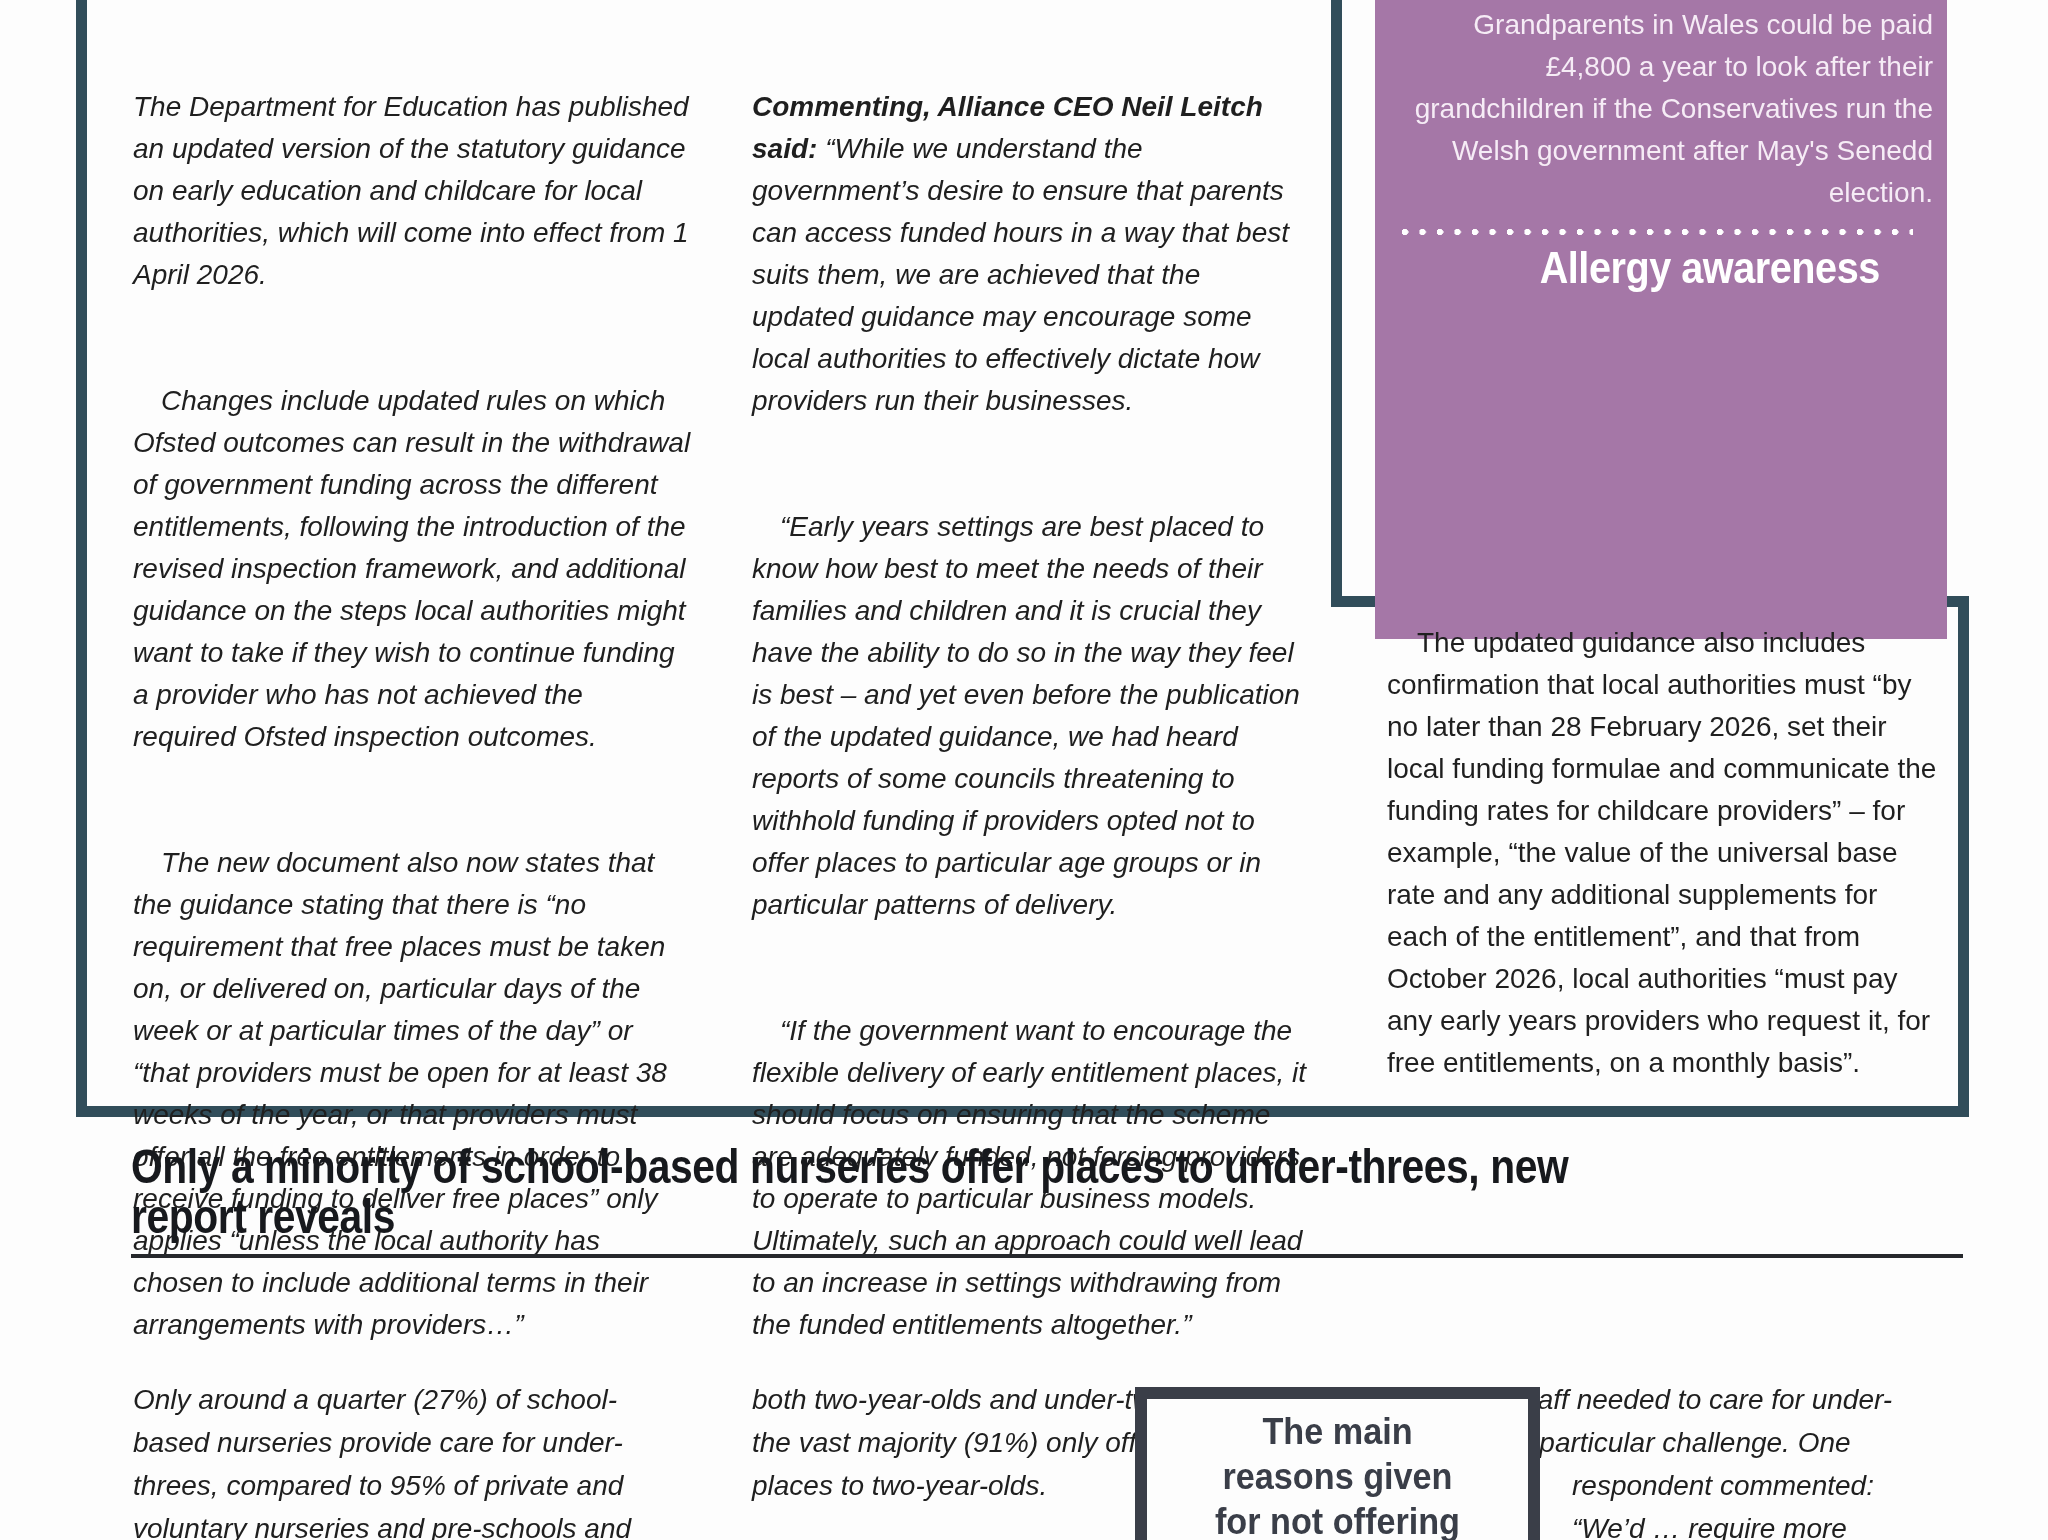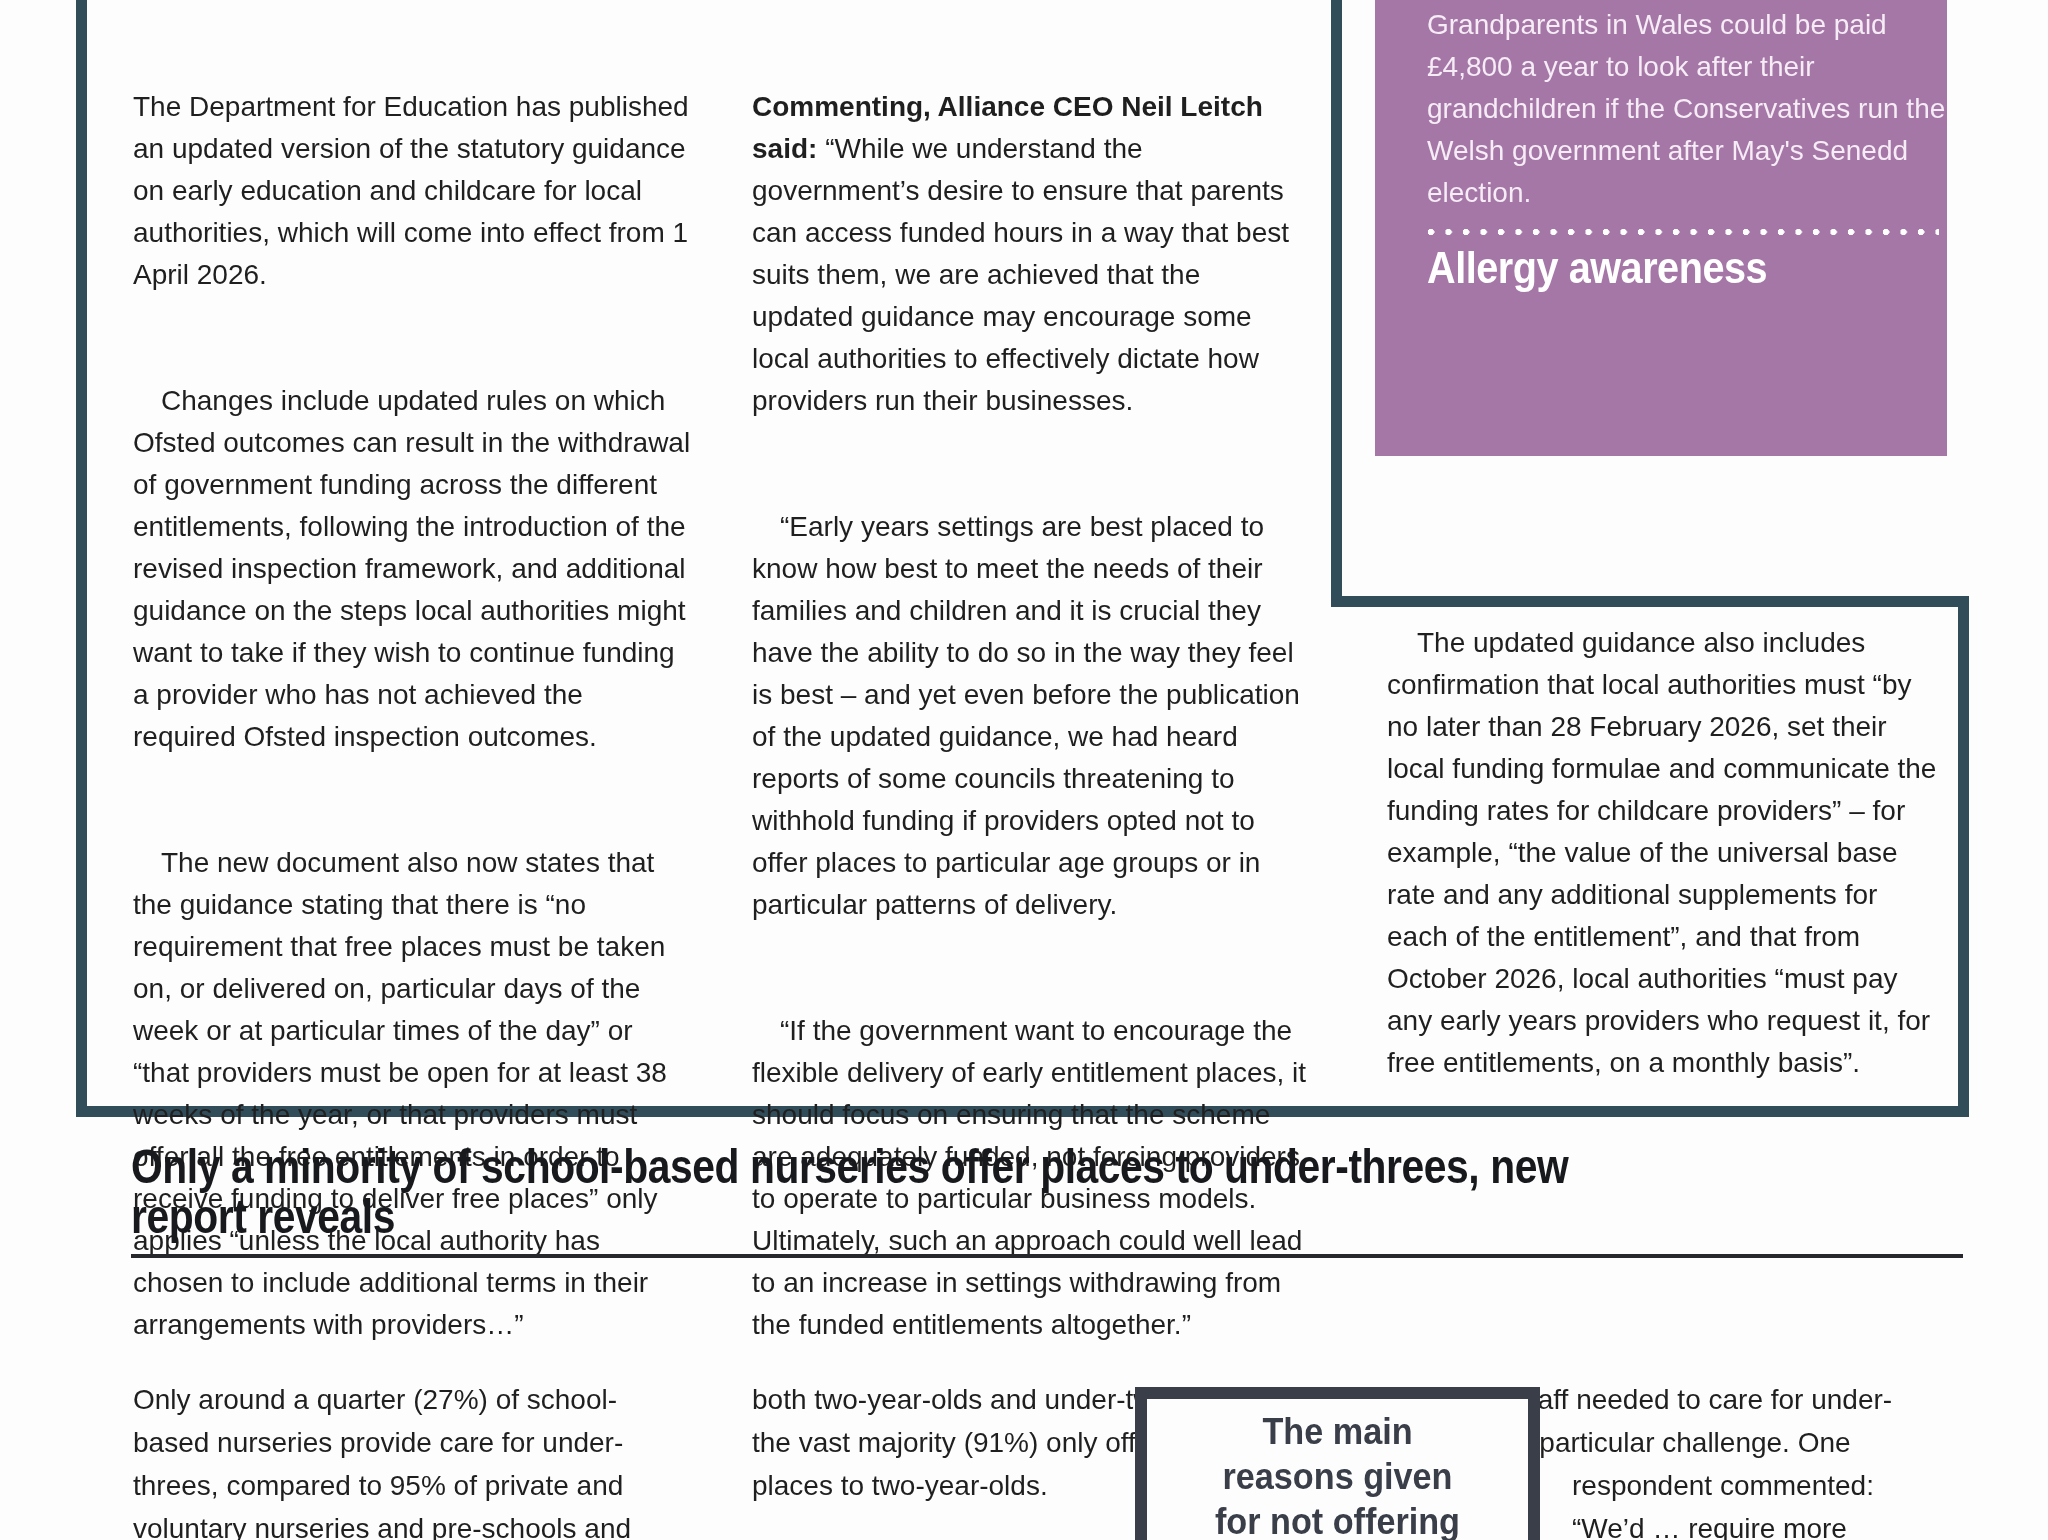--- a/index.html
+++ b/index.html
@@ -15,31 +15,32 @@
   .rule-teal { position: absolute; background: #314d5a; }
 
   
   .body-text {
     position: absolute;
     font-size: 28px;
     line-height: 42px;
     color: #1f1f1f;
     white-space: pre;
   }
-  .body-text p { margin: 0; white-space: pre; }
+  .body-text p { margin: 0; white-space: pre; font-style: italic; }
   .p-indent { text-indent: 28px; }
   .lead-bold { font-weight: bold; }
 
   
   .news-panel {
     position: absolute;
-    left: 1375px; top: 0; width: 572px; height: 456px;
+    left: 1375px; top: 0; width: 572px; height: 639px;
     background: #a577a7;
     box-sizing: border-box;
-    padding: 4px 14px 0 52px;
+    padding: 4px 14px 0 26px;
+    text-align: right;
   }
   .news-panel p {
     margin: 0;
     font-size: 28px;
     line-height: 42px;
     color: #f6ecf6;
     white-space: pre;
   }
   .dots-separator {
     width: 512px; height: 8px;

